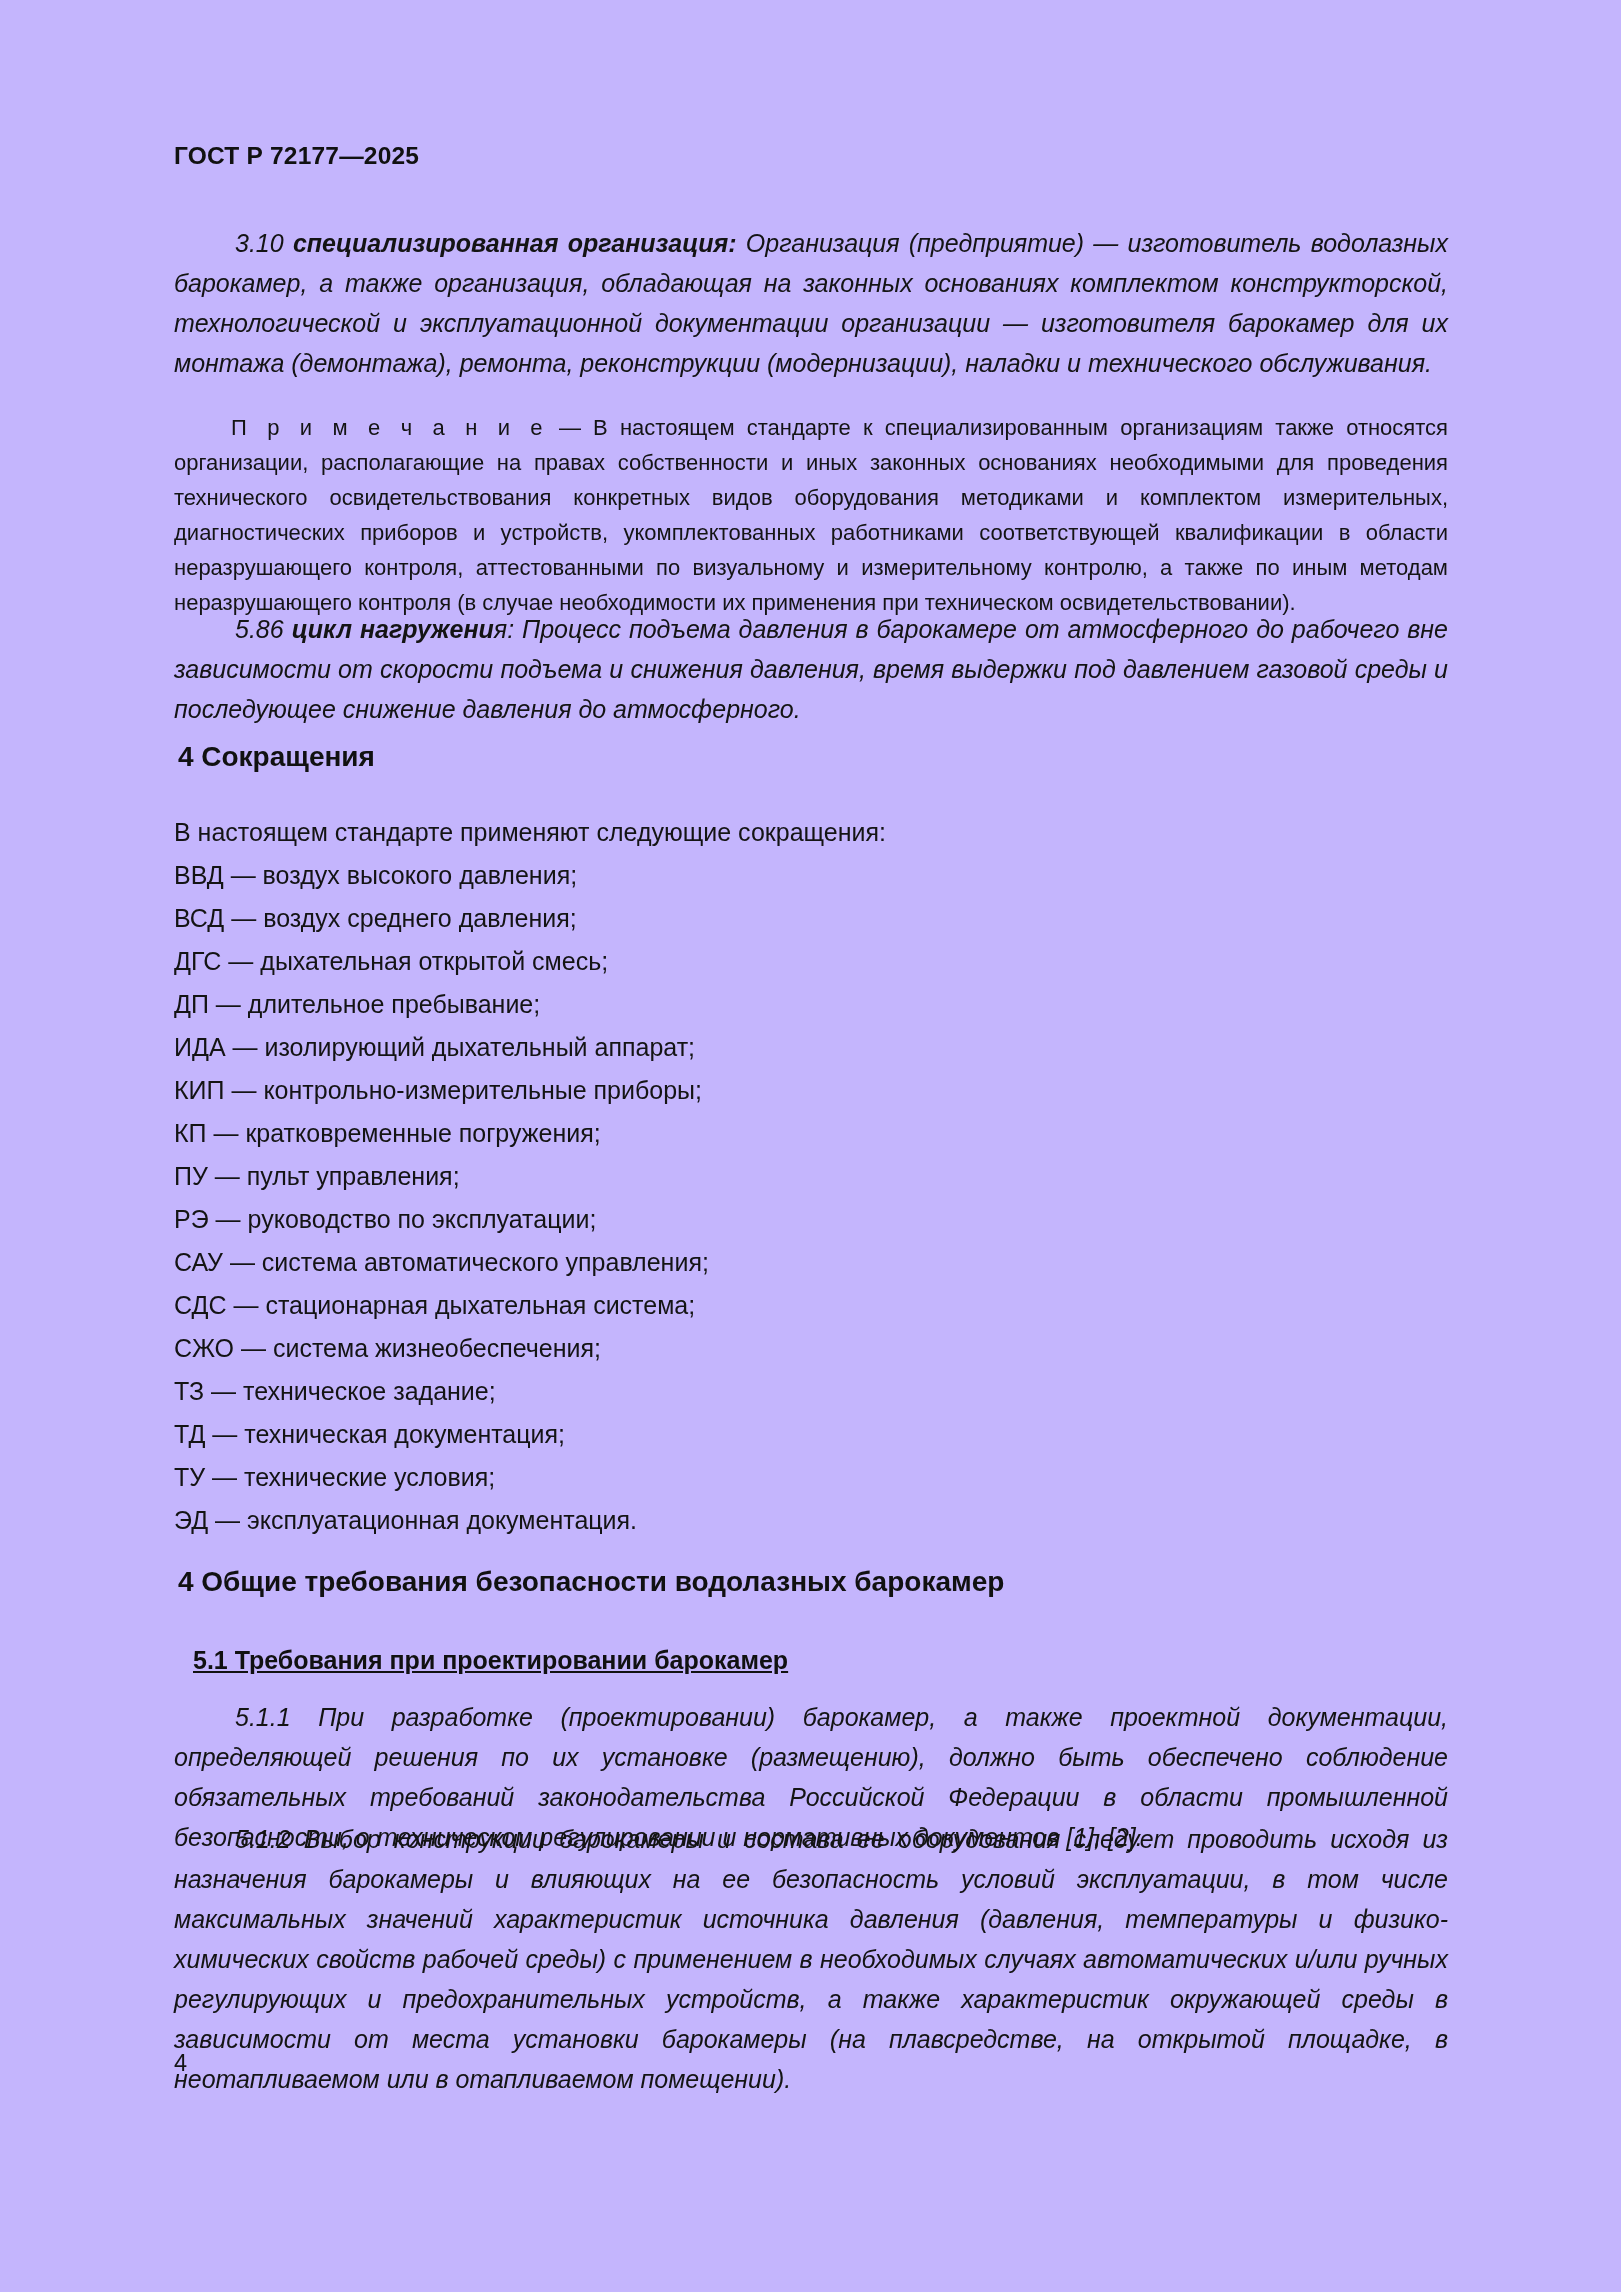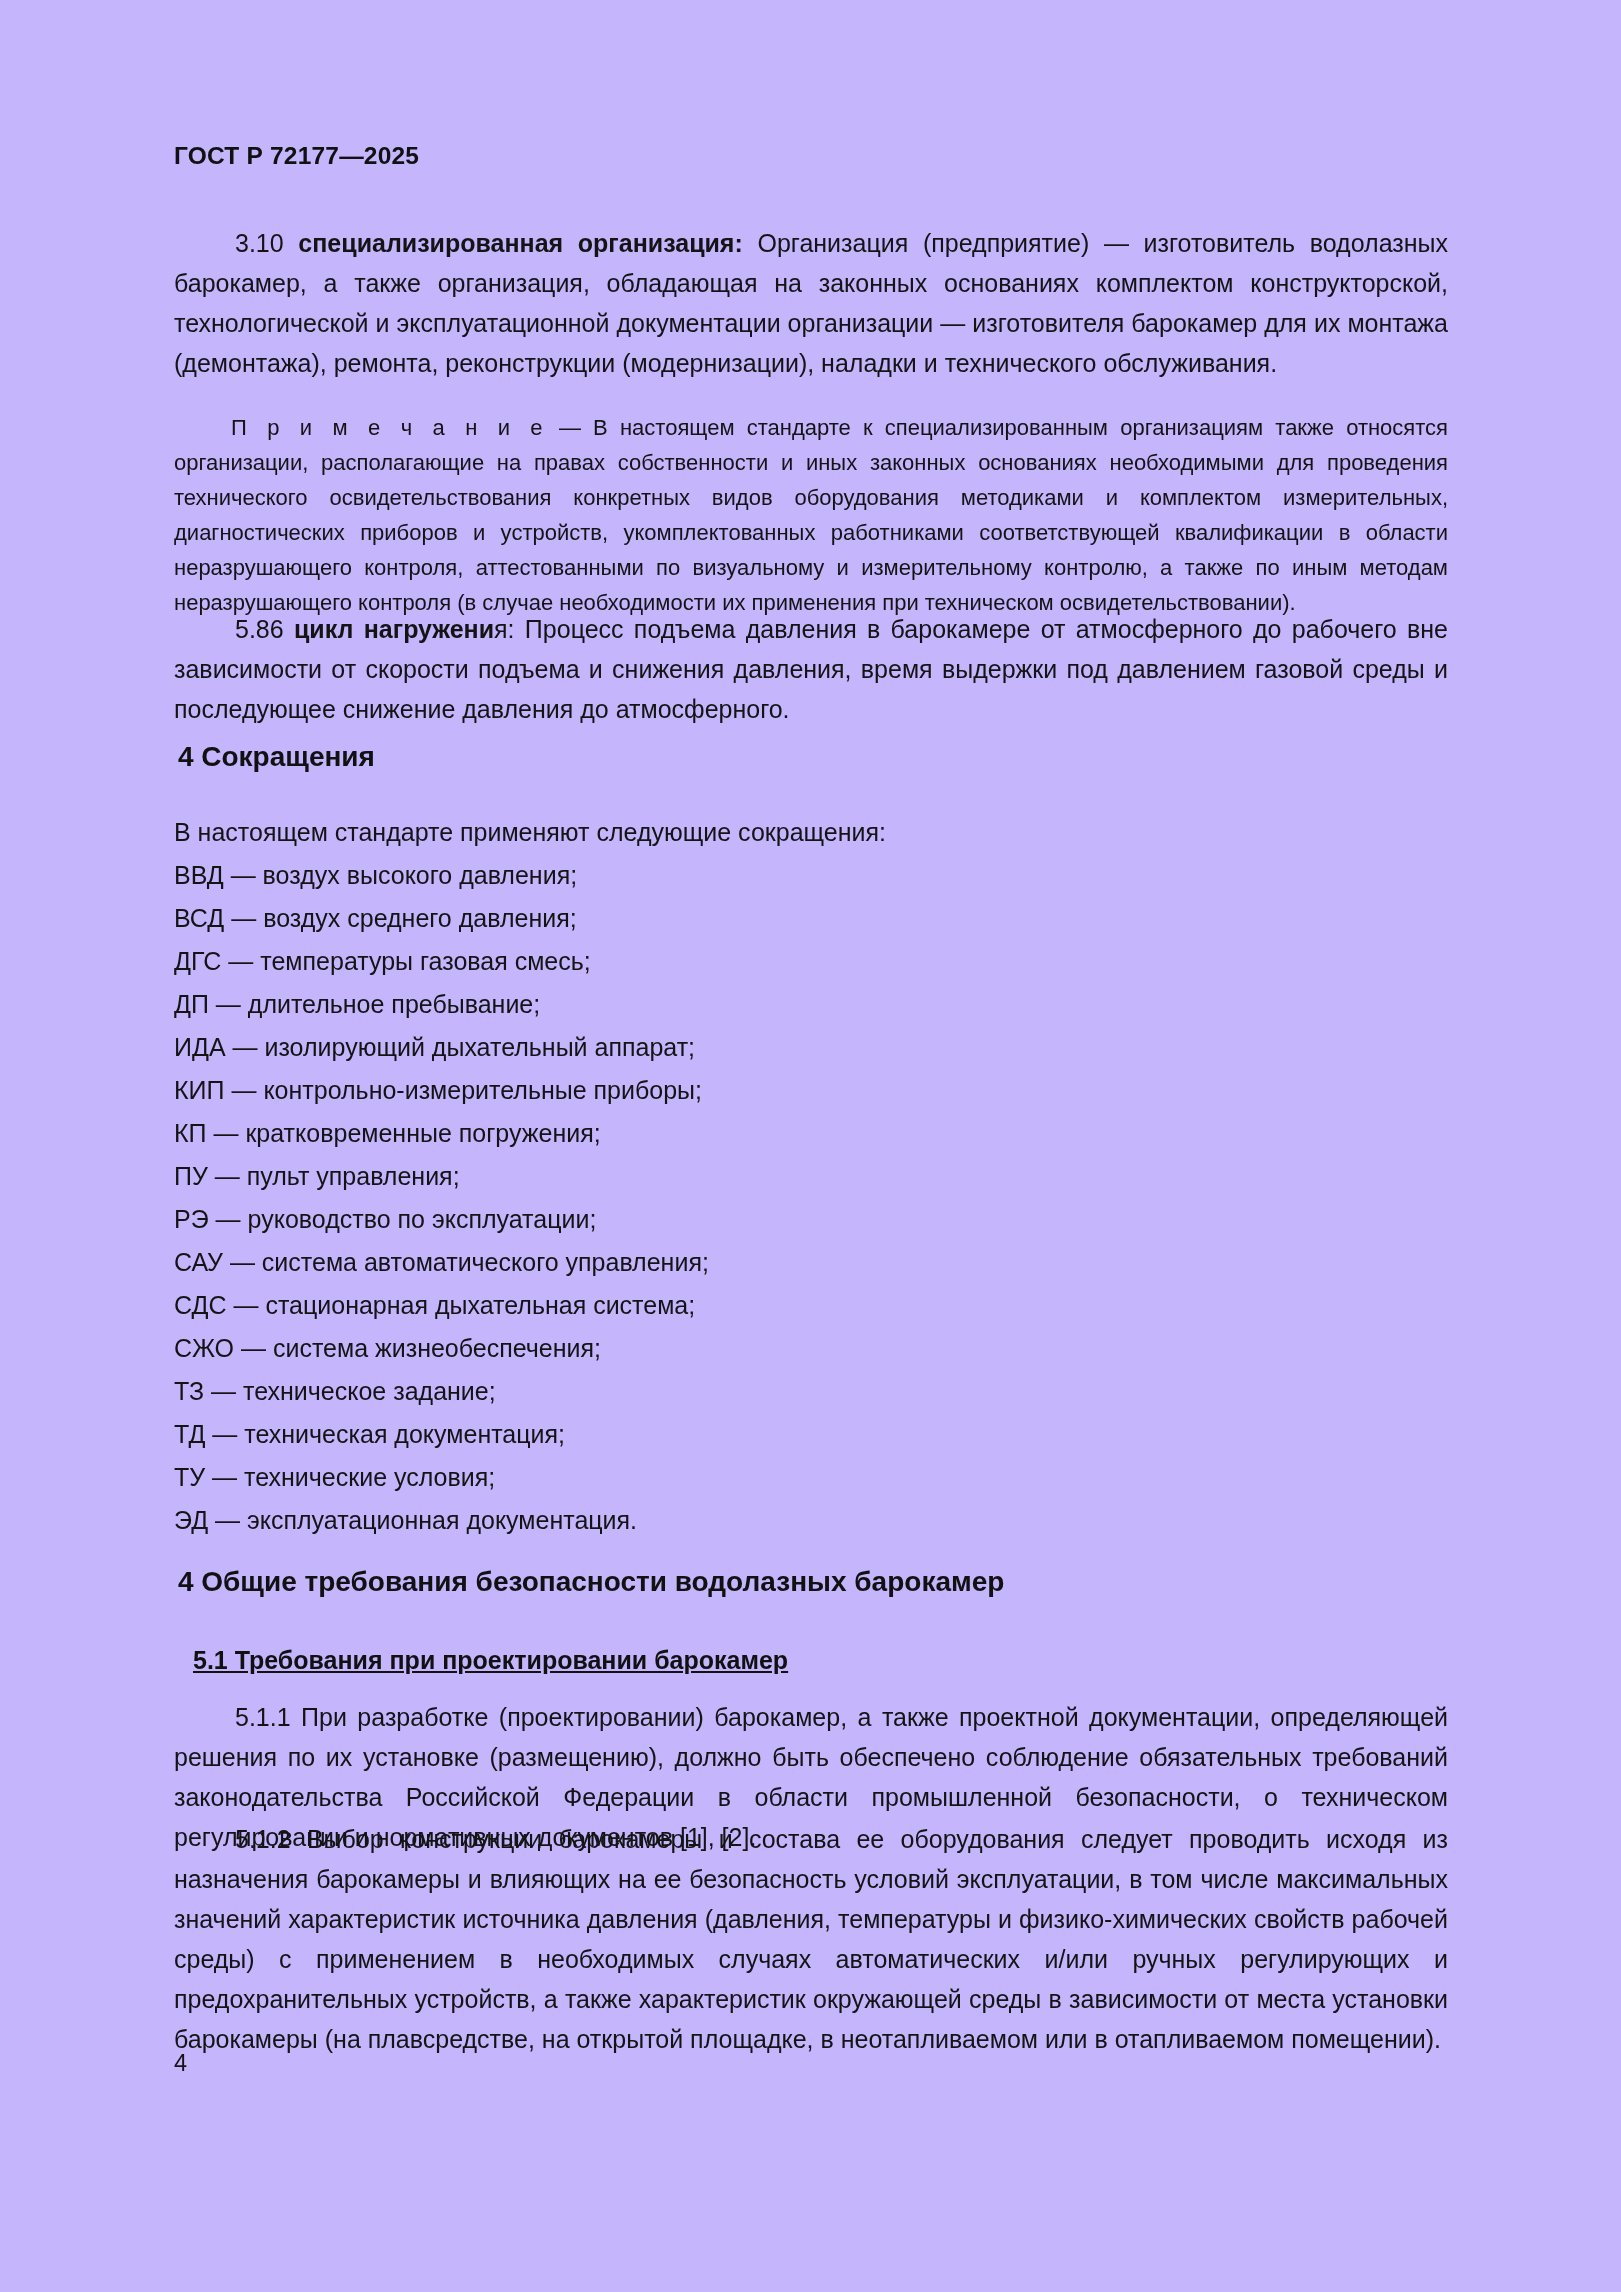--- a/index.html
+++ b/index.html
@@ -36,20 +36,21 @@
     width: 1274px;
   }
   p.body {
     margin: 0;
     font-size: 25px;
     line-height: 40px;
     text-align: justify;
     text-justify: inter-word;
     hyphens: manual;
     color: #141414;
+    font-style: italic;
   }
   p.body.indent {
     text-indent: 61px;
   }
   .b { font-weight: bold; }
 
   
   p.note {
     margin: 0;
     font-size: 22px;
@@ -127,21 +128,21 @@
 
   <div class="body-block" style="top:738px;">
     <h2 class="heading" style="margin-left:3.9px;">4 Сокращения</h2>
   </div>
 
   <div class="body-block" style="top:811px;">
     <p class="lead-line">В настоящем стандарте применяют следующие сокращения:</p>
     <ul class="abbr-list" id="abbr-list">
         <li>ВВД — воздух высокого давления;</li>
         <li>ВСД — воздух среднего давления;</li>
-        <li>ДГС — температуры газовая смесь;</li>
+        <li>ДГС — дыхательная открытой смесь;</li>
         <li>ДП — длительное пребывание;</li>
         <li>ИДА — изолирующий дыхательный аппарат;</li>
         <li>КИП — контрольно-измерительные приборы;</li>
         <li>КП — кратковременные погружения;</li>
         <li>ПУ — пульт управления;</li>
         <li>РЭ — руководство по эксплуатации;</li>
         <li>САУ — система автоматического управления;</li>
         <li>СДС — стационарная дыхательная система;</li>
         <li>СЖО — система жизнеобеспечения;</li>
         <li>ТЗ — техническое задание;</li>

